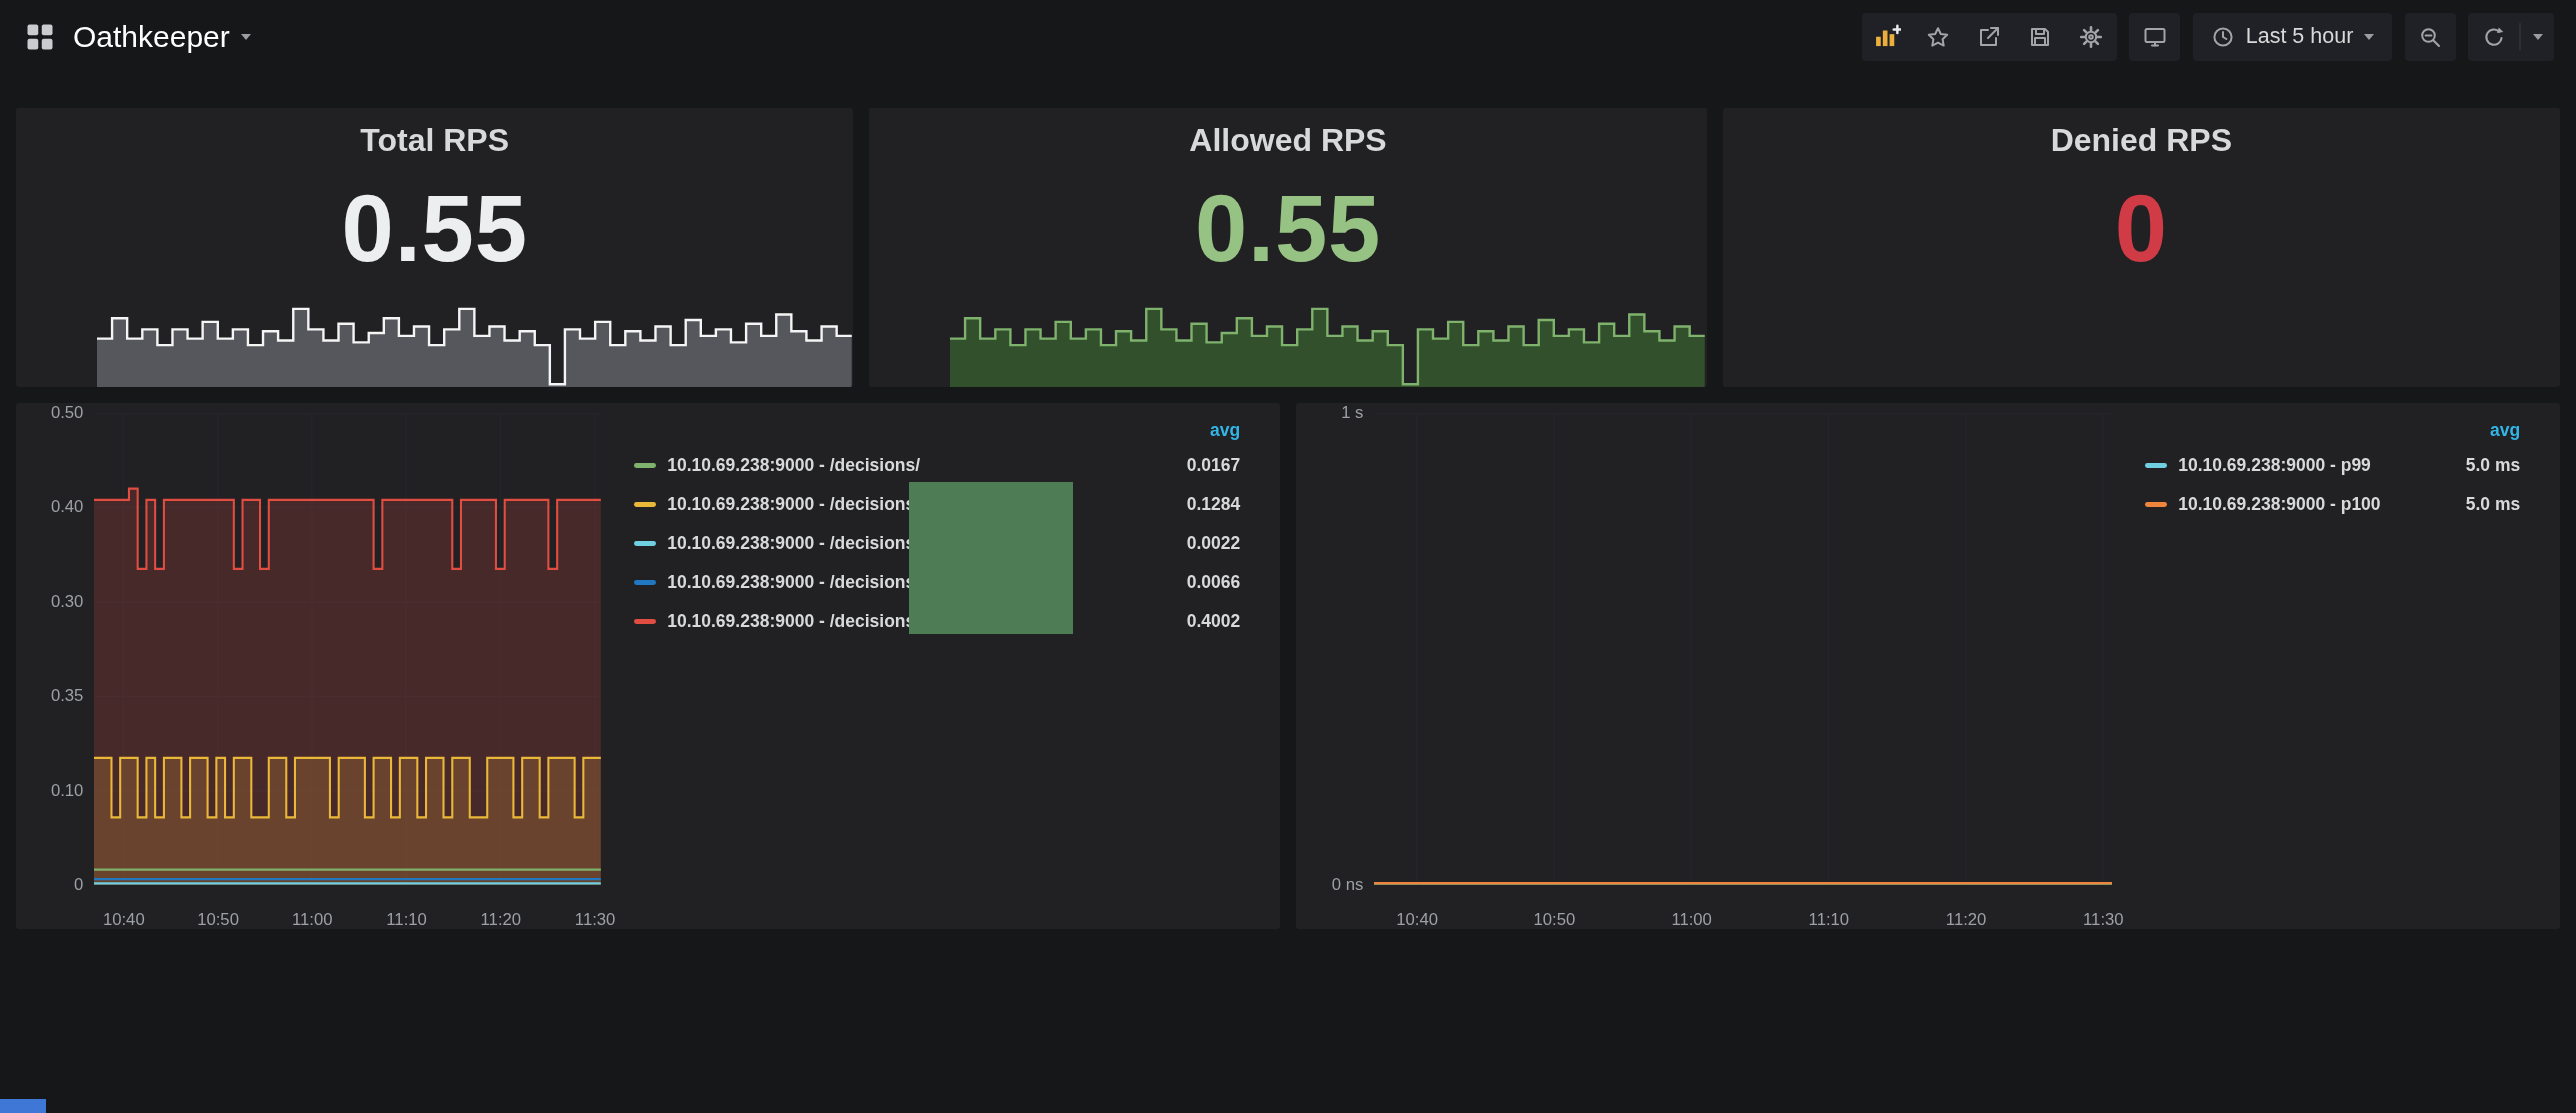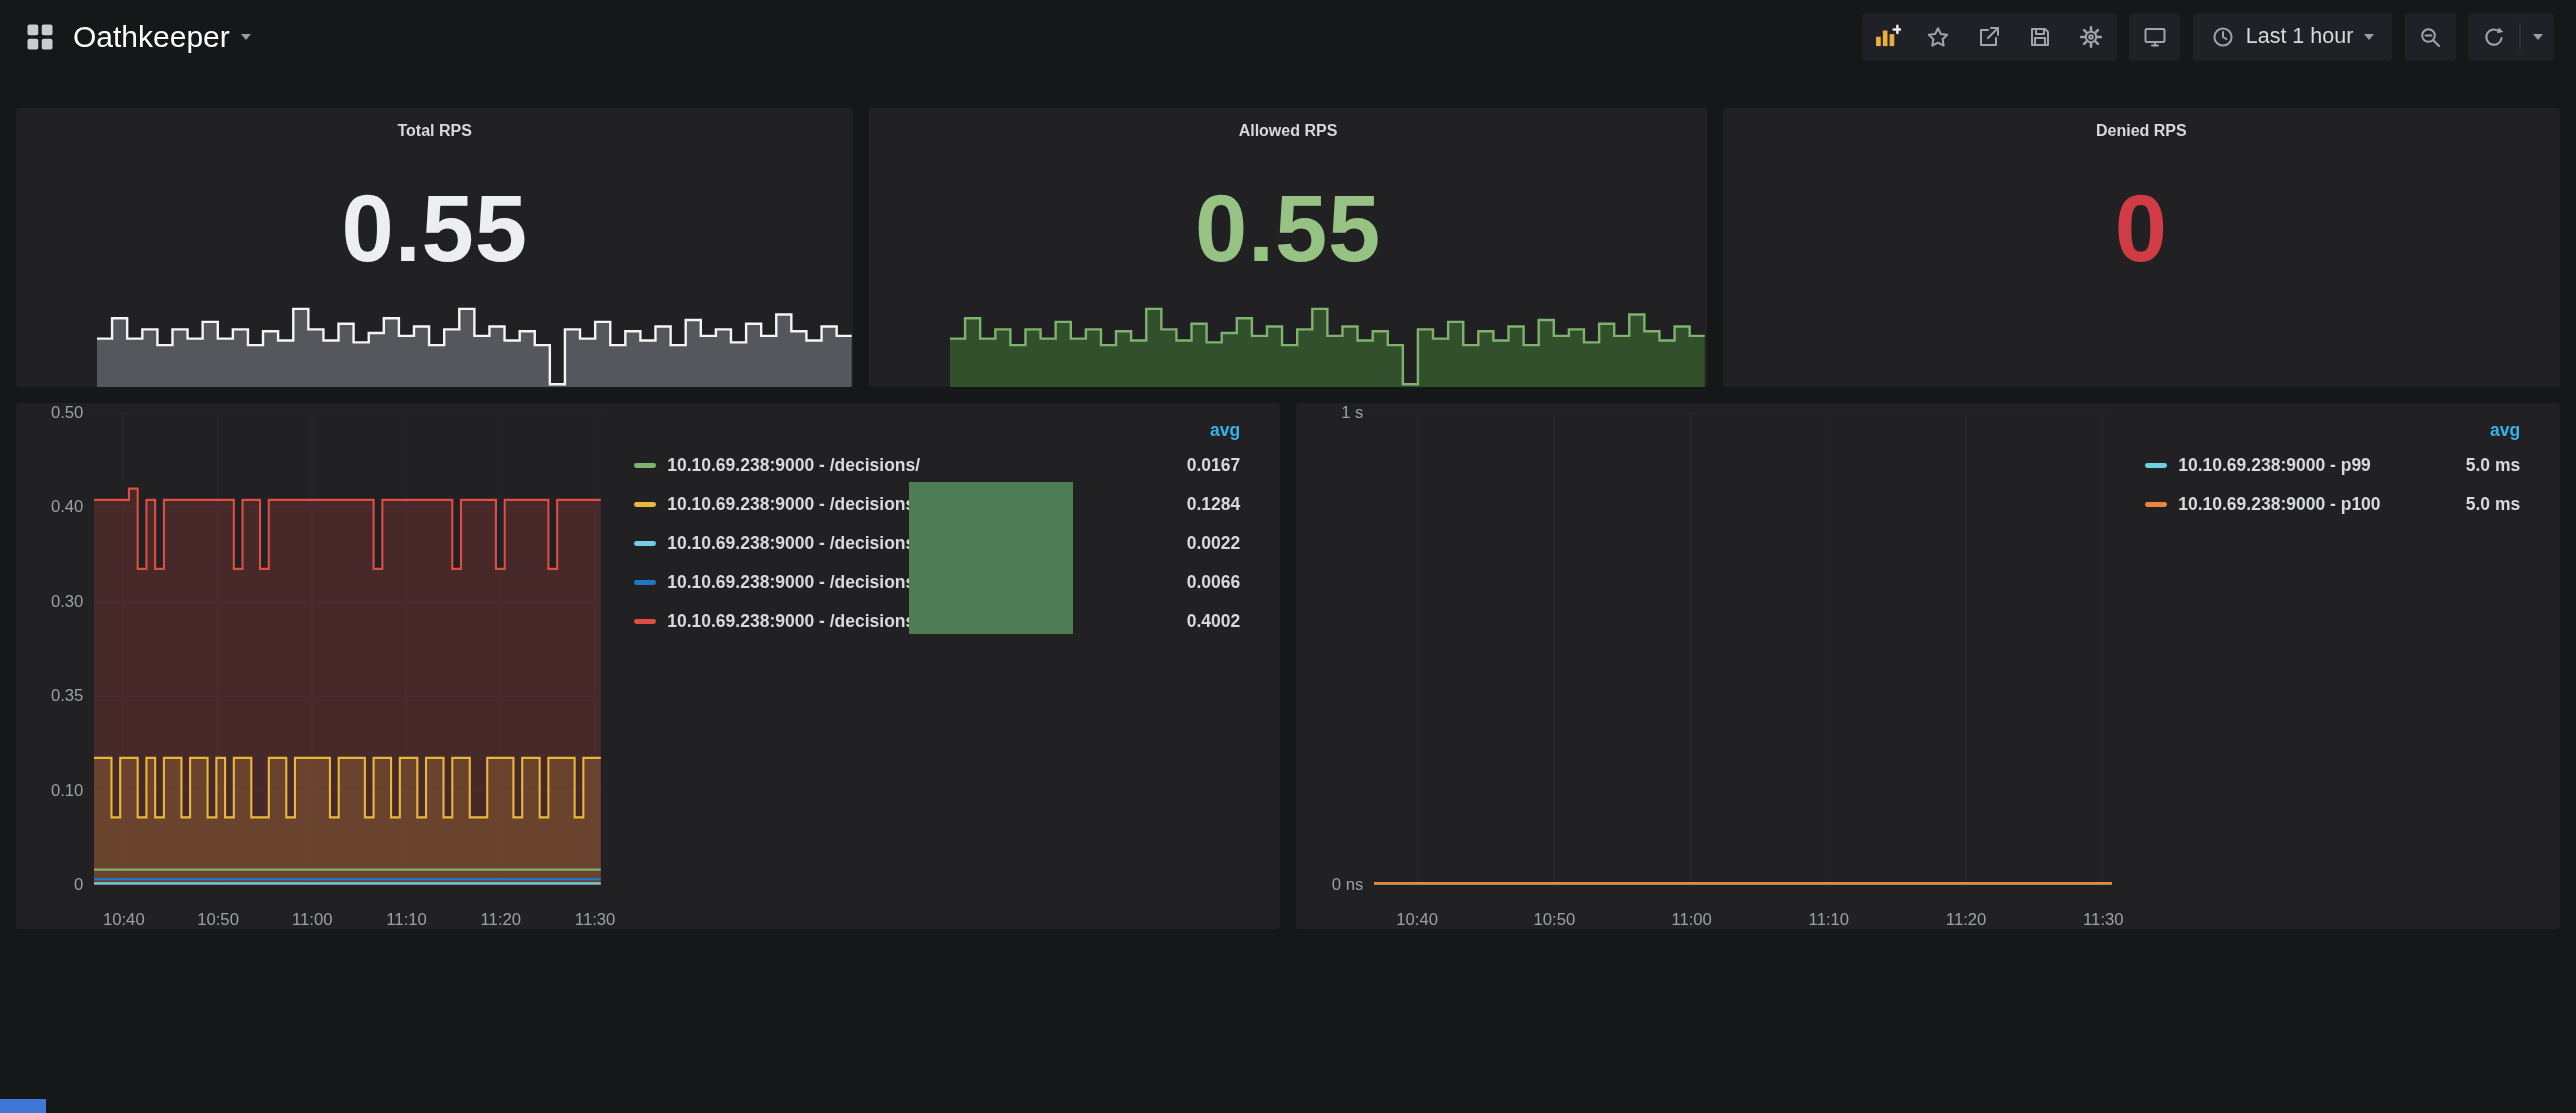--- a/index.html
+++ b/index.html
@@ -18,21 +18,21 @@
   .icon-btn{width:51px;height:48px;display:flex;align-items:center;justify-content:center;cursor:pointer;}
   .nicon{width:24px;height:24px;stroke:#a1a4a9;stroke-width:2;fill:none;stroke-linecap:round;stroke-linejoin:round;}
   .time-picker{padding:0 17.5px;gap:11px;display:flex;align-items:center;cursor:pointer;color:#d8d9da;font-size:21.5px;}
   .vdiv{width:1.6px;height:27px;background:#2c2f35;}
   .caret-btn{width:33px;height:48px;display:flex;align-items:center;justify-content:center;cursor:pointer;}
 
   
   .panel{background:#212124;border-radius:2.4px;}
   .stat-row{display:flex;gap:16px;padding:0 16px;margin-top:35px;}
   .stat-panel{flex:1;height:279px;position:relative;overflow:hidden;}
-  .panel-title{padding-top:14.4px;font-size:16px;font-weight:700;color:#d8d9da;text-align:center;cursor:pointer;}
+  .panel-title{padding-top:14.4px;font-size:32px;font-weight:700;color:#d8d9da;text-align:center;cursor:pointer;}
   .stat-value{position:absolute;top:67px;left:0;right:0;text-align:center;font-size:94px;font-weight:700;letter-spacing:0.8px;}
   .spark{position:absolute;left:81px;right:1.6px;bottom:0;height:93px;}
   .spark svg{position:absolute;inset:0;}
 
   .graph-row{display:flex;gap:16px;padding:0 16px;margin-top:16px;}
   .graph-panel{flex:1;height:526px;display:flex;flex-direction:column;overflow:hidden;}
   .graph-body{flex:1;display:flex;padding:9.6px 4.8px 11px 6.4px;min-height:0;}
   .y-axis{width:72px;position:relative;margin-bottom:33px;font-size:16.7px;color:#9da0a5;}
   .y-axis span{position:absolute;right:11px;transform:translateY(50%);white-space:nowrap;}
   .plot-wrap{flex:1;display:flex;flex-direction:column;min-width:0;}
@@ -135,21 +135,21 @@
               <line x1="12" y1="17" x2="12" y2="20.5"></line>
             </svg>
         </div>
       </div>
 
       <div class="btn-group time-picker">
         <svg class="nicon" viewBox="0 0 24 24" width="21.5" height="21.5">
             <circle cx="12" cy="12" r="8.6"></circle>
             <path d="M12 7v5l3.4 2"></path>
           </svg>
-        <span>Last 1 hour</span>
+        <span>Last 5 hour</span>
         <span class="caret sm"></span>
       </div>
 
       <div class="btn-group">
         <div class="icon-btn">
           <svg class="nicon" viewBox="0 0 24 24">
               <circle cx="10.5" cy="10.5" r="6.3"></circle>
               <line x1="15.2" y1="15.2" x2="21" y2="21"></line>
               <line x1="7.6" y1="10.5" x2="13.4" y2="10.5"></line>
             </svg>

